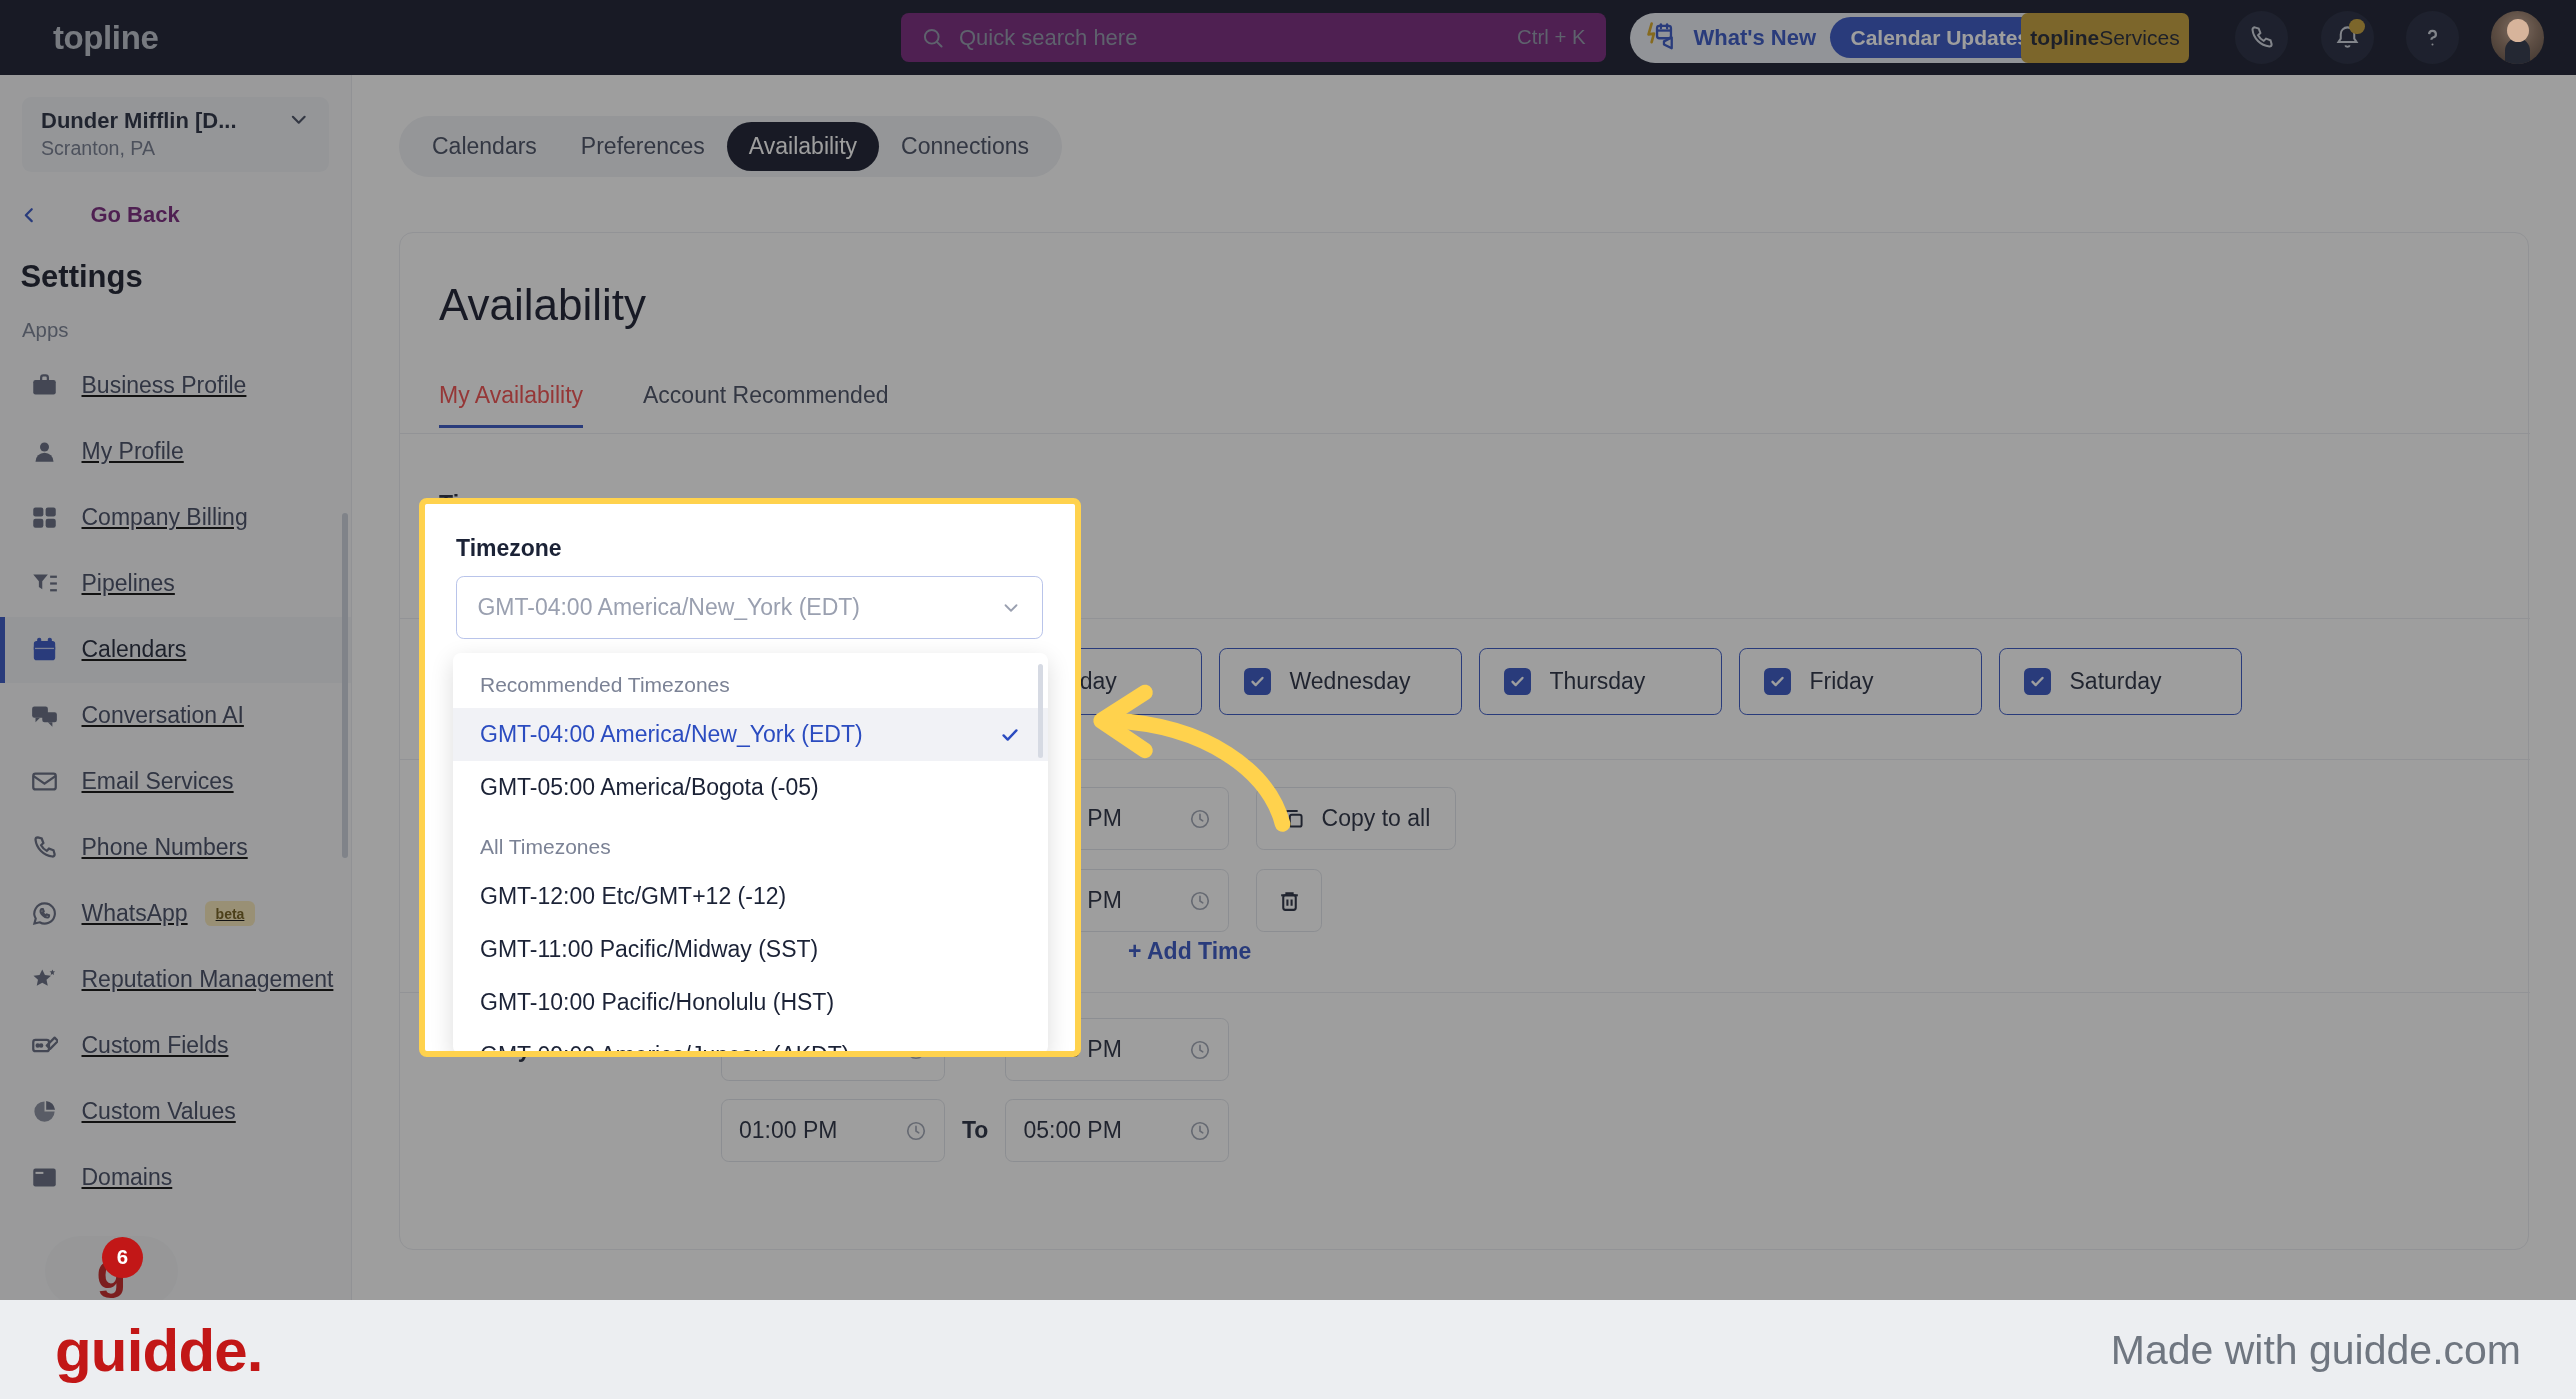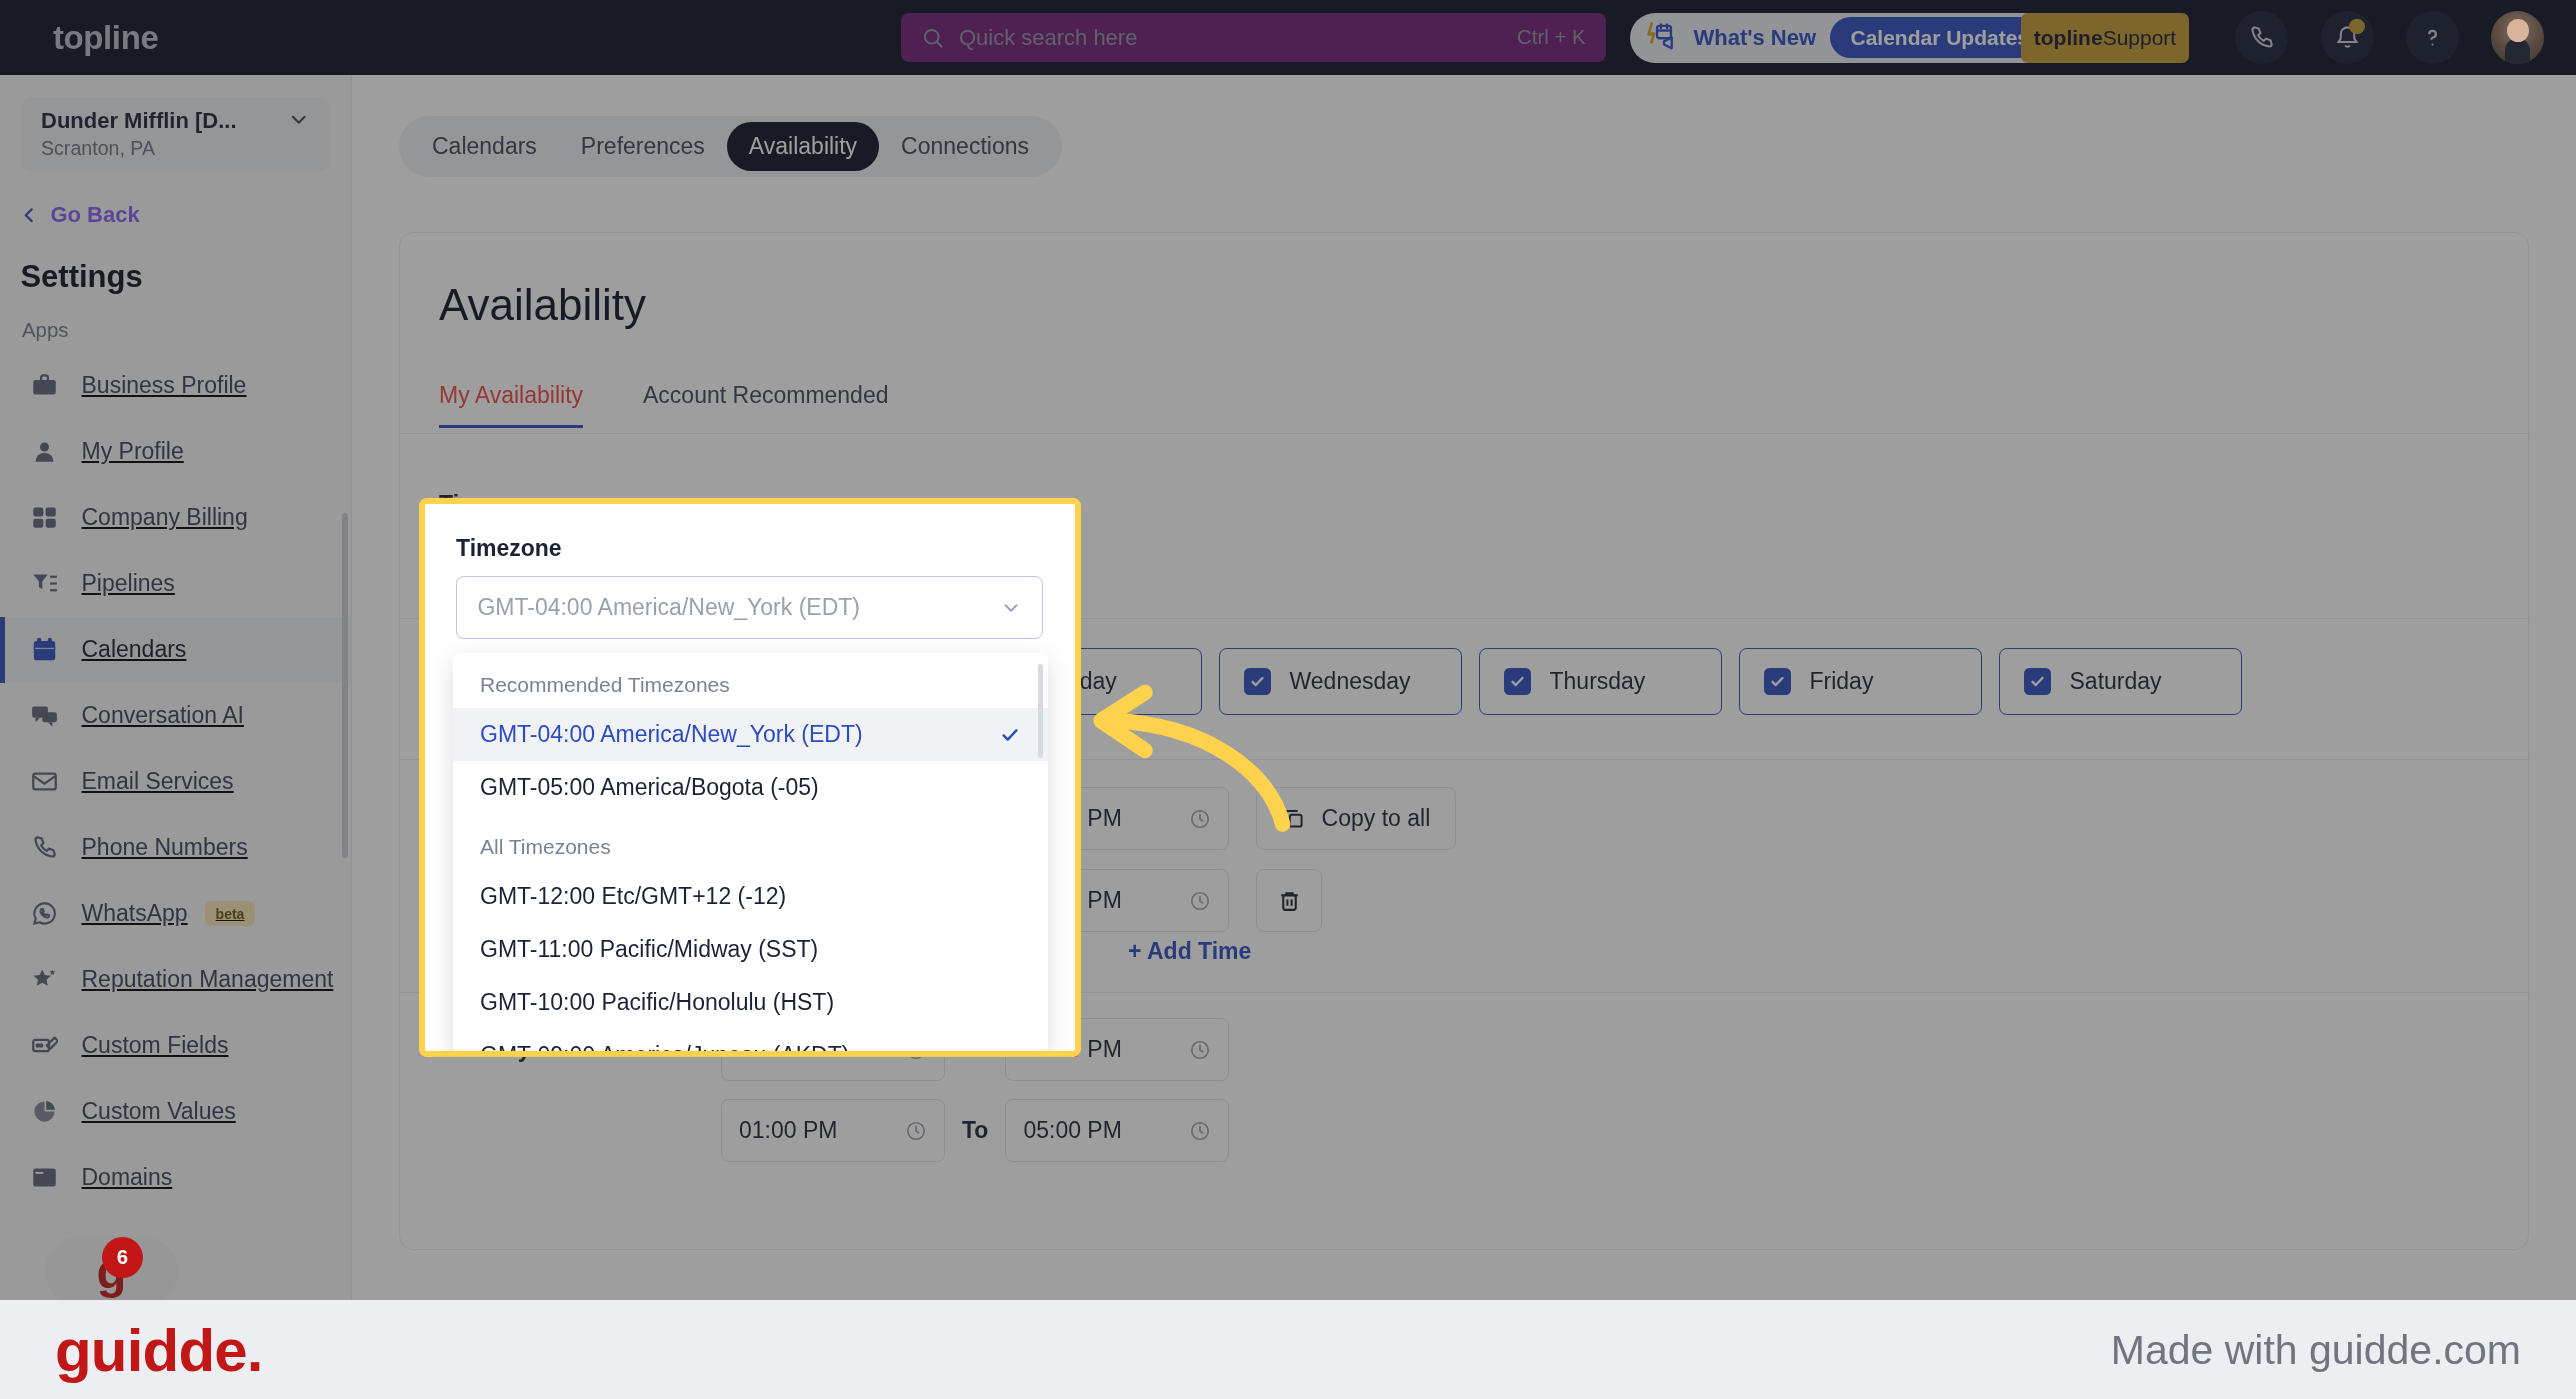--- a/index.html
+++ b/index.html
@@ -72,21 +72,21 @@
     position: absolute; left: 0; top: 75px; width: 352px; height: 1225px;
     background: #f7f8fa; border-right: 0.8px solid #e7e9ee;
   }
   .org {
     margin: 22px 22px 0 22px; height: 75px; border-radius: 9.4px; background: #eef0f4;
     padding: 11px 19px; display: flex; align-items: flex-start; justify-content: space-between;
   }
   .org .o-name { font-size: 22px; font-weight: 700; color: #1b2236; }
   .org .o-sub { font-size: 19.6px; color: #6c7488; margin-top: 3.1px; }
   .org .chev { width: 23.5px; height: 23.5px; }
-  .goback { margin: 30px 0 0 19px; display: flex; align-items: center; color: #8b5cf6; font-size: 22px; font-weight: 600; }
+  .goback { margin: 30px 0 0 19px; display: flex; align-items: center; color: #701a75; font-size: 22px; font-weight: 600; gap: 40px; }
   .goback .lt { margin-right: 11px; font-size: 23.5px; }
   .settings-title { margin: 31px 0 0 20.4px; font-size: 31px; font-weight: 700; color: #0d1222; }
   .apps-label { margin: 23.5px 0 0 22px; font-size: 20.4px; color: #70788c; }
 
   .navlist { margin-top: 11px; text-decoration: underline; }
   .navitem {
     position: relative; height: 66px; display: flex; align-items: center; padding-left: 31px;
     font-size: 23px; color: #39415a;
   }
   .navitem .ic { width: 27px; height: 27px; margin-right: 23.5px; flex: 0 0 27px; display:flex; align-items:center; justify-content:center;}
@@ -238,21 +238,21 @@
           <line x1="26" y1="3" x2="26" y2="8" stroke="#2b4cc0" stroke-width="3" stroke-linecap="round"></line>
           <path d="M22 25 l10 -5 v14 l-10 -5 z" stroke="#2b4cc0" stroke-width="3" stroke-linejoin="round"></path>
         </svg>
         <span class="wn-txt">What's New</span>
         <span class="wn-pill">Calendar Updates</span>
         <span class="wn-dot"></span>
       </div>
 
       <div class="support">
         <b>topline</b>
-          <span> Support</span>
+          <span> Services</span>
       </div>
 
       <div class="circ-btn" style="left:2235px;">
         <svg viewBox="0 0 24 24" fill="none" stroke="#cdd2dd" stroke-width="1.8">
           <path d="M6 3 l3.5 1 1.5 4 -2 2 a12 12 0 0 0 5 5 l2 -2 4 1.5 1 3.5 a2 2 0 0 1 -2 2 A17 17 0 0 1 4 5 a2 2 0 0 1 2 -2 z"></path>
         </svg>
       </div>
       <div class="circ-btn" style="left:2321px;">
         <svg viewBox="0 0 24 24" fill="none" stroke="#cdd2dd" stroke-width="1.8">
           <path d="M12 3 a6 6 0 0 1 6 6 v4 l2 3 H4 l2 -3 V9 a6 6 0 0 1 6 -6 z"></path>

